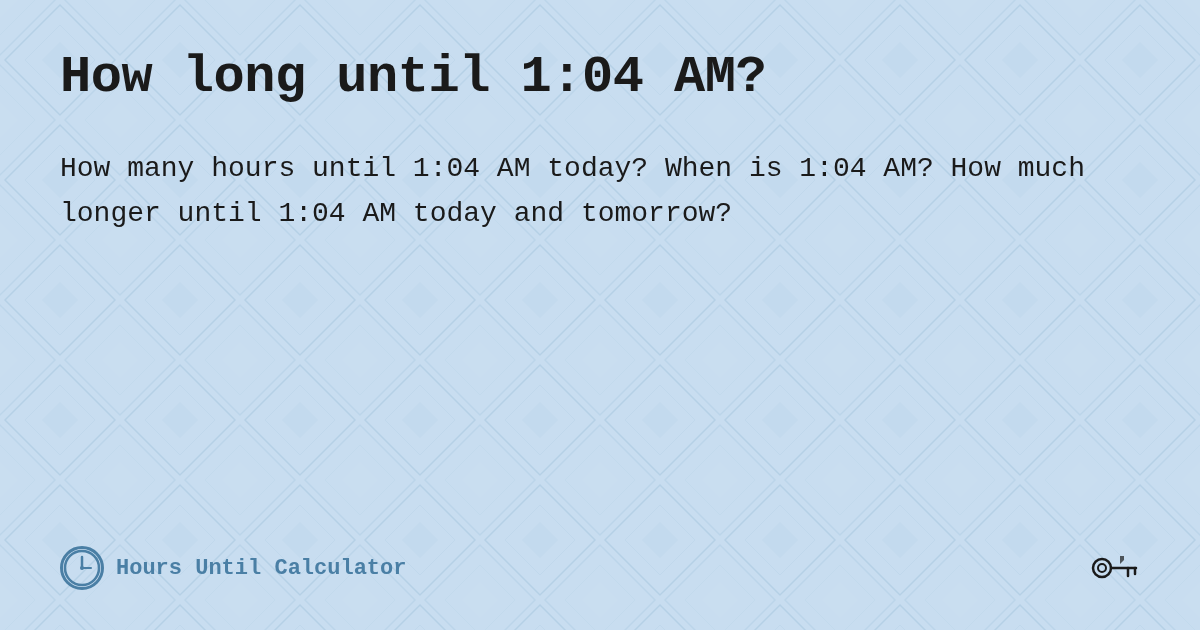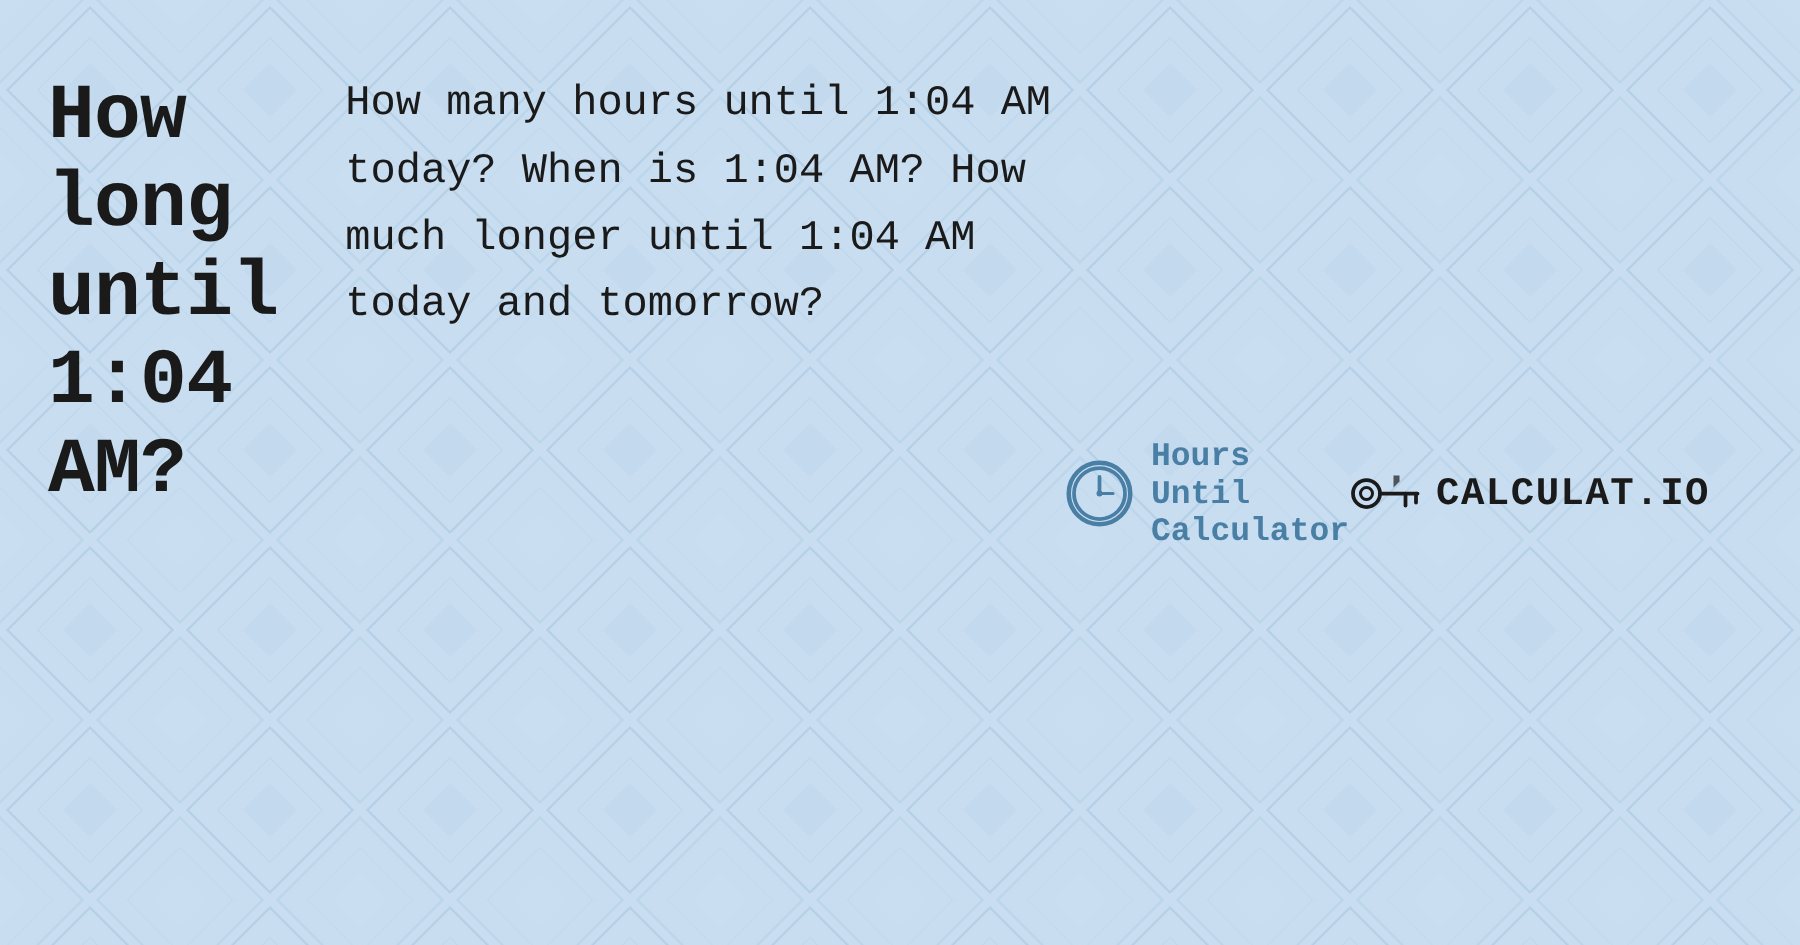--- a/index.html
+++ b/index.html
@@ -13,23 +13,24 @@
       height: 630px;
       overflow: hidden;
       font-family: 'Courier New', Courier, monospace;
       background-color: #c8dff0;
       position: relative;
     }
 
     .content {
       position: relative;
       z-index: 1;
-      padding: 48px 60px 40px 32px;
+      padding: 48px 60px 40px 60px;
       height: 100%;
       display: flex;
+      flex-direction: column;
     }
 
     .main-title {
       font-size: 52px;
       font-weight: 900;
       color: #1a1a1a;
       font-family: 'Courier New', Courier, monospace;
       margin-bottom: 40px;
       letter-spacing: -0.5px;
     }
@@ -169,16 +170,15 @@
       <svg width="50" height="40" viewBox="0 0 50 40" xmlns="http://www.w3.org/2000/svg">
 
         <circle cx="12" cy="20" r="9" fill="none" stroke="#1a1a1a" stroke-width="2.5"></circle>
         <circle cx="12" cy="20" r="4" fill="none" stroke="#1a1a1a" stroke-width="2"></circle>
         <line x1="21" y1="20" x2="46" y2="20" stroke="#1a1a1a" stroke-width="2.5" stroke-linecap="round"></line>
         <line x1="38" y1="20" x2="38" y2="28" stroke="#1a1a1a" stroke-width="2.5" stroke-linecap="round"></line>
         <line x1="45" y1="20" x2="45" y2="26" stroke="#1a1a1a" stroke-width="2.5" stroke-linecap="round"></line>
 
         <path d="M30 8 L30 16 L34 12 L34 8 Z" fill="#1a1a1a" opacity="0.7"></path>
       </svg>
-      <span class="logo-text">CALCULAT.IO</span>
     </div>
   </div>
 </div>
 
 </body></html>

